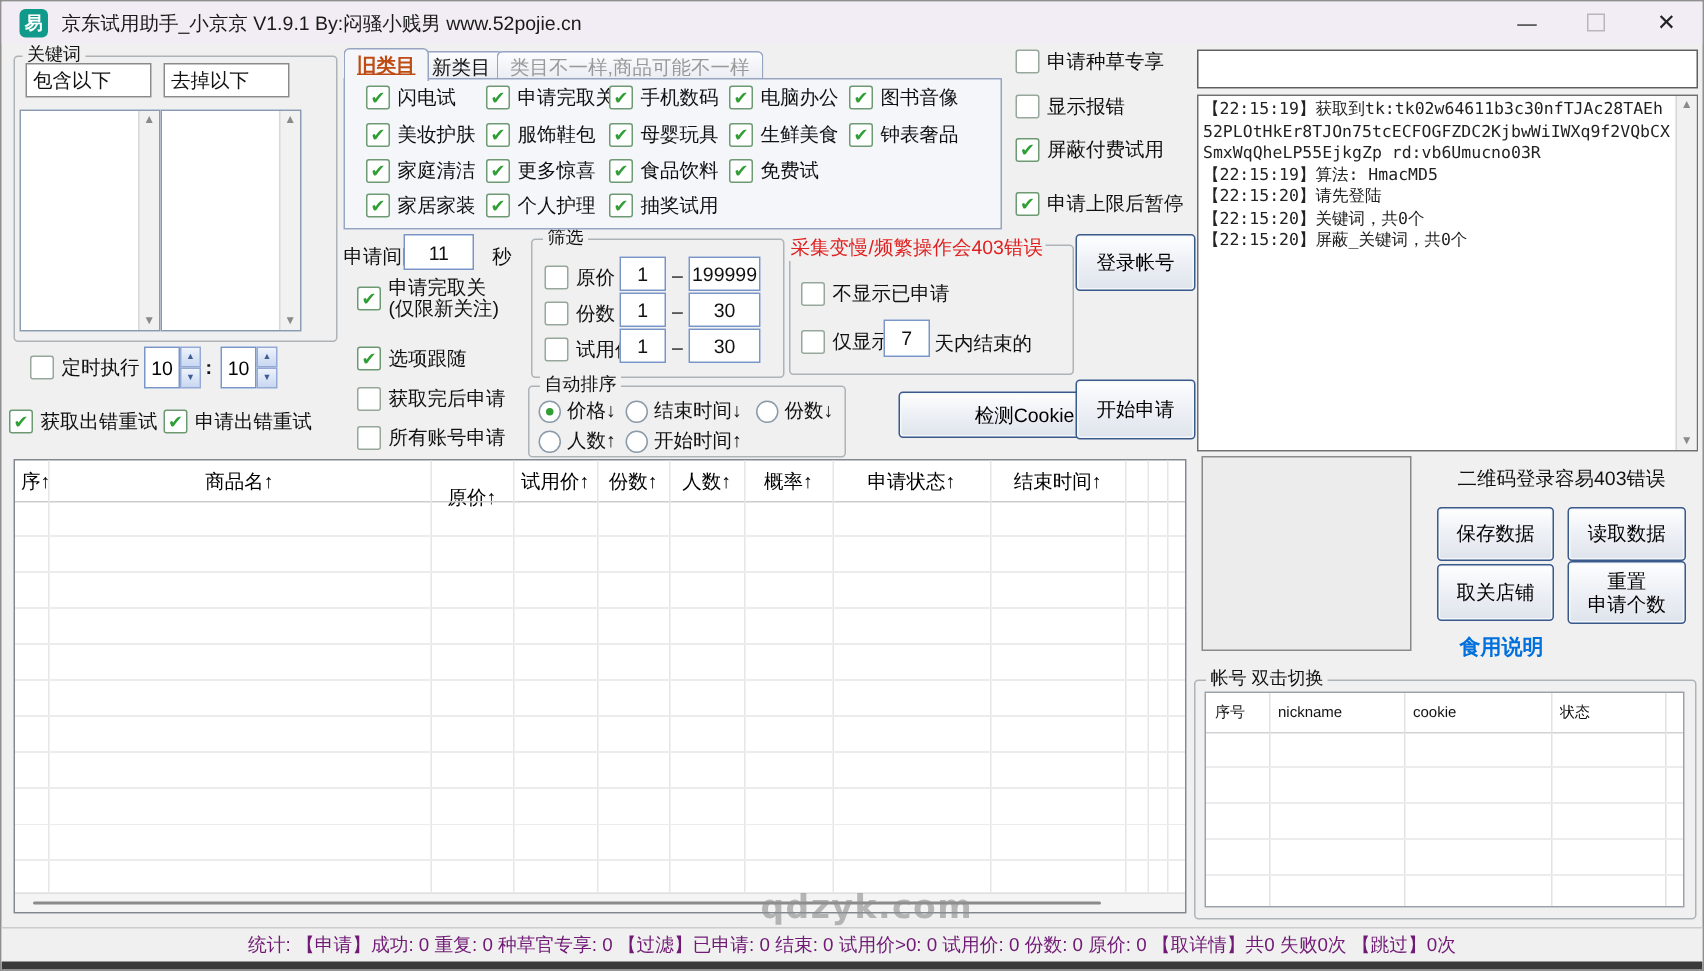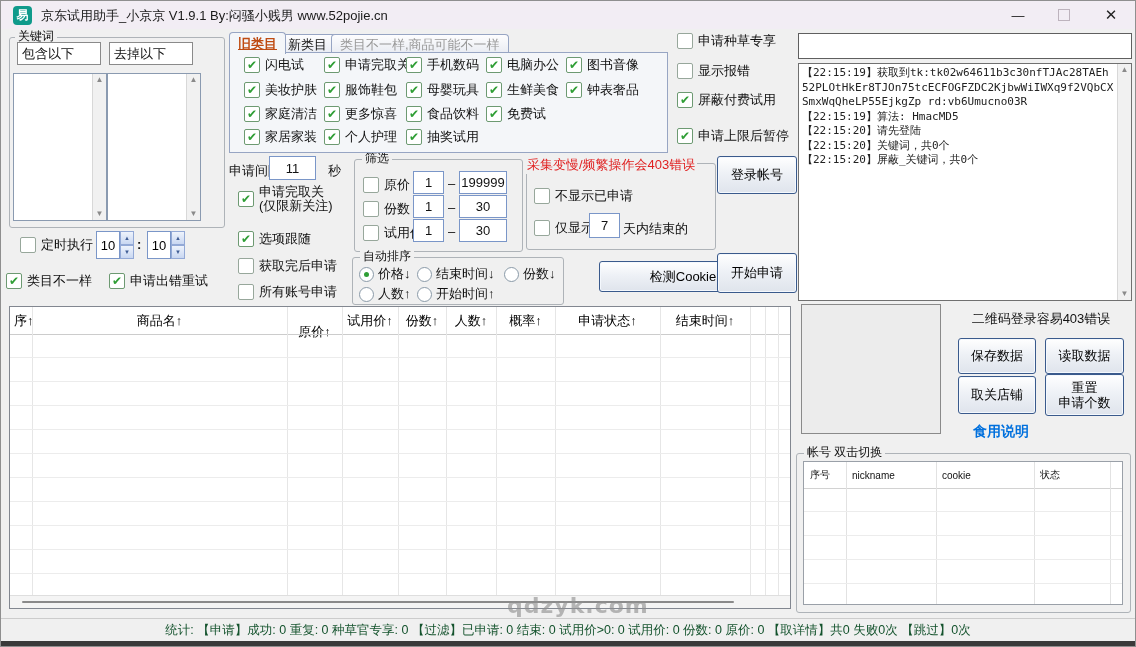--- a/index.html
+++ b/index.html
@@ -69,21 +69,21 @@
            white-space:pre-wrap;word-break:break-all;}
   .qr{position:absolute;left:800px;top:303px;width:140px;height:130px;background:#ececec;border:1px solid #8a8a8a;box-sizing:border-box;}
   .atable{position:absolute;left:802px;top:460px;width:320px;height:144px;border:1px solid #9aa0a8;background:#fff;box-sizing:border-box;}
   .ah{position:absolute;top:0;height:26px;display:flex;align-items:center;font-size:10px;}
   .ahead-line{position:absolute;left:0;right:0;top:26px;height:1px;background:#d2d2d2;}
   .avline{position:absolute;top:0;bottom:0;width:1px;background:#e2e2e2;}
   .arowlines{position:absolute;left:0;right:0;top:26px;bottom:0;
     background:repeating-linear-gradient(to bottom,transparent 0,transparent 23px,#ececec 23px,#ececec 24px);}
   
   .statusbar{position:absolute;left:0;right:0;top:617px;height:23px;background:#f0f0f0;border-top:1px solid #cccccc;
-             display:flex;align-items:center;justify-content:center;font-size:12.5px;color:#14532d;white-space:nowrap;}
+             display:flex;align-items:center;justify-content:center;font-size:12.5px;color:#701a75;white-space:nowrap;}
   .bottomstrip{position:absolute;left:0;right:0;top:640px;height:7px;background:#3a3a3a;}
   .watermark{position:absolute;left:506px;top:592px;font-size:22px;font-weight:bold;color:#8f8f8f;opacity:.62;
              letter-spacing:1px;z-index:9;font-family:"DejaVu Sans",sans-serif;}
   .cl{white-space:nowrap;}
   .two{display:flex;flex-direction:column;line-height:14px;}
 </style>
 </head>
 <body>
 
 <div class="win">
@@ -132,21 +132,21 @@
     <span class="sbtns">
         <span>▲</span>
         <span>▼</span>
       </span>
   </div>
 
   <div class="cb" style="left:5px;top:271px;">
     <span class="box on">
         <span class="tick">✔</span>
       </span>
-    <span class="cl">类目不一样</span>
+    <span class="cl">获取出错重试</span>
   </div>
   <div class="cb" style="left:108px;top:271px;">
     <span class="box on">
         <span class="tick">✔</span>
       </span>
     <span class="cl">申请出错重试</span>
   </div>
 
   <div class="tabbox"></div>
   <div class="tab active" style="left:228px;">旧类目</div>

